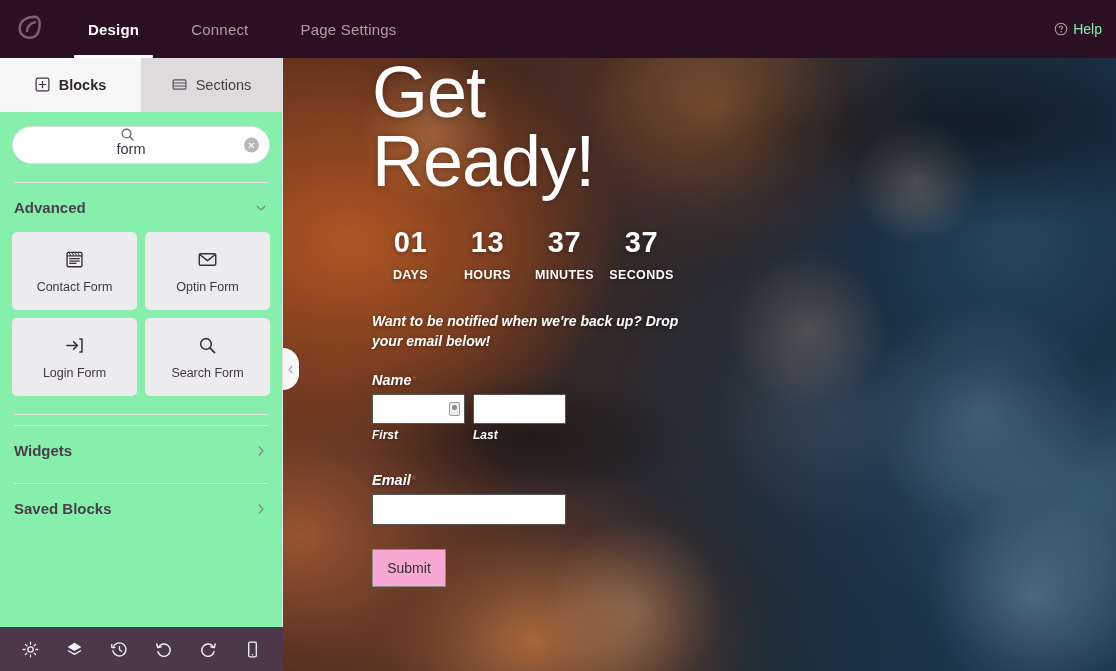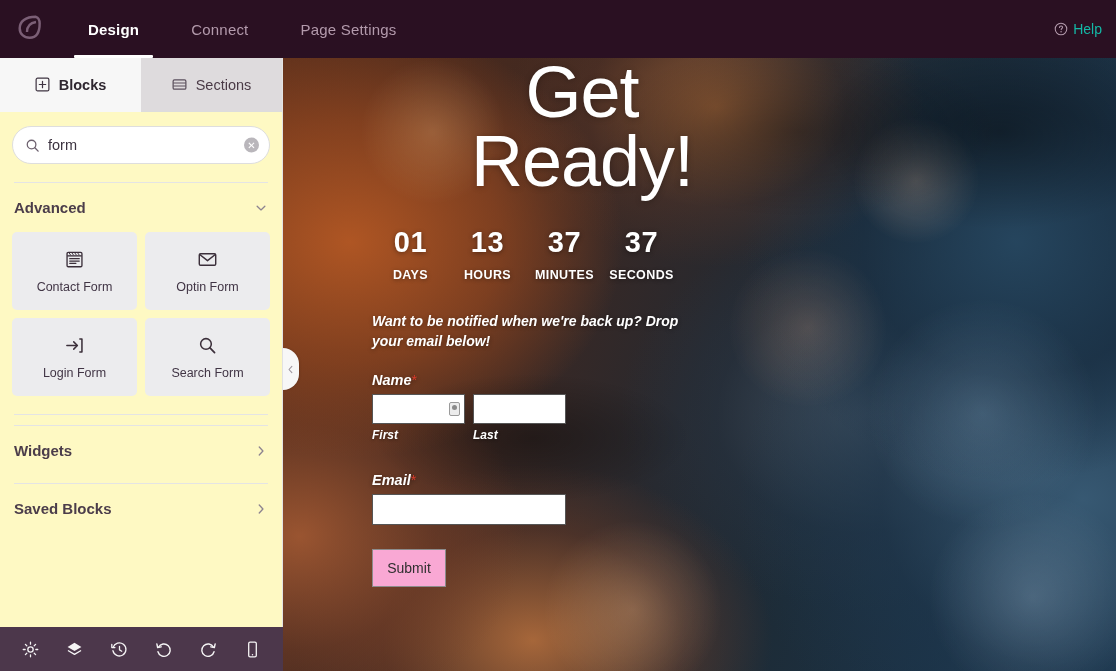--- a/index.html
+++ b/index.html
@@ -37,28 +37,28 @@
   .nav-tab.active::after {
     content: ""; position: absolute; left: 12px; right: 12px; bottom: 0;
     height: 3px; background: #ffffff; border-radius: 1px;
   }
   .topbar-right {
     margin-left: auto; display: flex; align-items: center;
     padding-right: 14px; gap: 6px;
   }
   .help-btn {
     display: flex; align-items: center; gap: 5px;
-    color: #14b8a6; font-size: 14px; cursor: pointer;
+    color: #86efac; font-size: 14px; cursor: pointer;
   }
 
   
   .sidebar {
     position: absolute; top: 58px; left: 0;
     width: 283px; height: 613px;
-    background: #fef9c3;
+    background: #86efac;
     border-right: 1px solid #e3e3e3;
     z-index: 30;
     overflow: hidden;
   }
   .panel-tabs { display: flex; height: 54px; }
   .panel-tab {
     flex: 1;
     display: flex; align-items: center; justify-content: center; gap: 9px;
     font-size: 14.5px;
     color: #4a3a46;
@@ -76,20 +76,21 @@
 
   .search-area { padding: 14px 12px 8px 12px; }
   .search-box {
     position: relative;
     height: 38px;
     background: #fff;
     border: 1px solid #dedede;
     border-radius: 19px;
     display: flex; align-items: center;
     padding: 0 32px 0 12px;
+    flex-direction: column;
   }
   .search-box .mag { flex: 0 0 auto; display: flex; margin-right: 8px; }
   .search-val {
     font-size: 14.5px; color: #3c3340; line-height: 1;
     white-space: nowrap; overflow: hidden;
   }
   .clear-btn {
     position: absolute; right: 10px; top: 50%; transform: translateY(-50%);
     width: 15px; height: 15px; border-radius: 50%;
     background: #b9b6bb;
@@ -203,21 +204,20 @@
     color: #fff;
   }
   .headline {
     font-size: 72px;
     line-height: .96;
     font-weight: normal;
     letter-spacing: -1px;
     padding-top: 0px;
     max-width: 420px;
     text-shadow: 0 1px 6px rgba(0,0,0,.25);
-    text-align: center;
   }
   .headline .ln { display: block; }
   .subhead {
     margin-top: 30px;
     font-size: 17px;
     font-weight: bold;
     text-shadow: 0 1px 4px rgba(0,0,0,.35);
   }
 
   .countdown {

